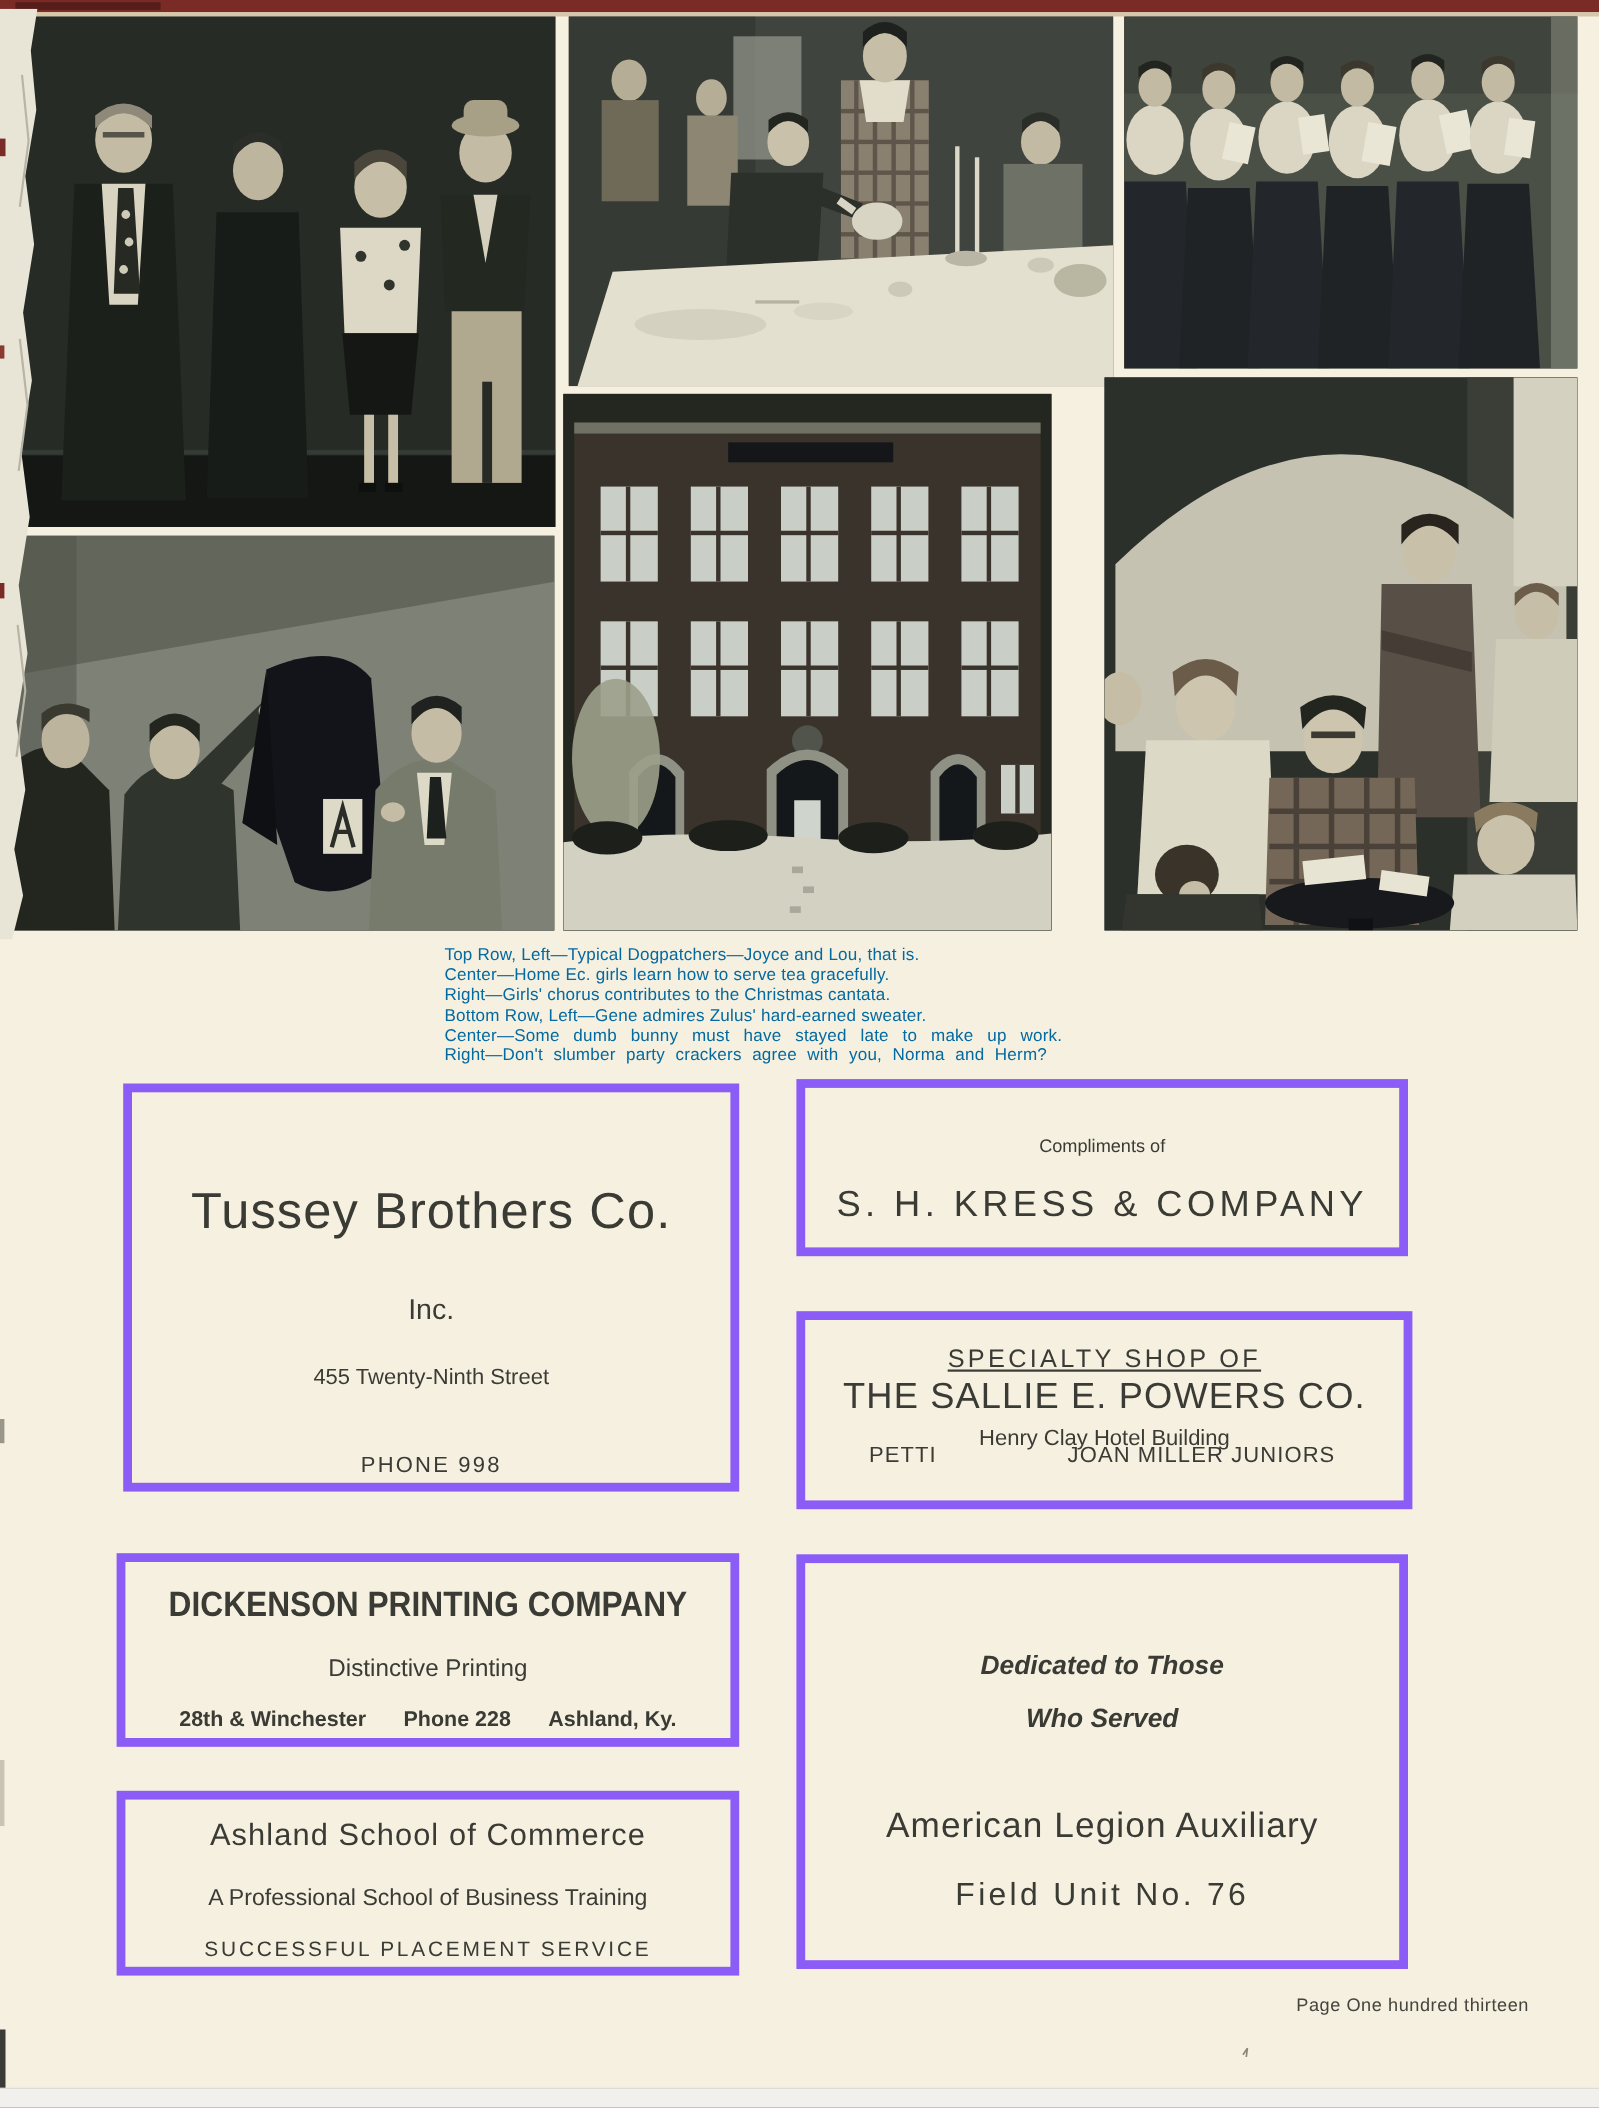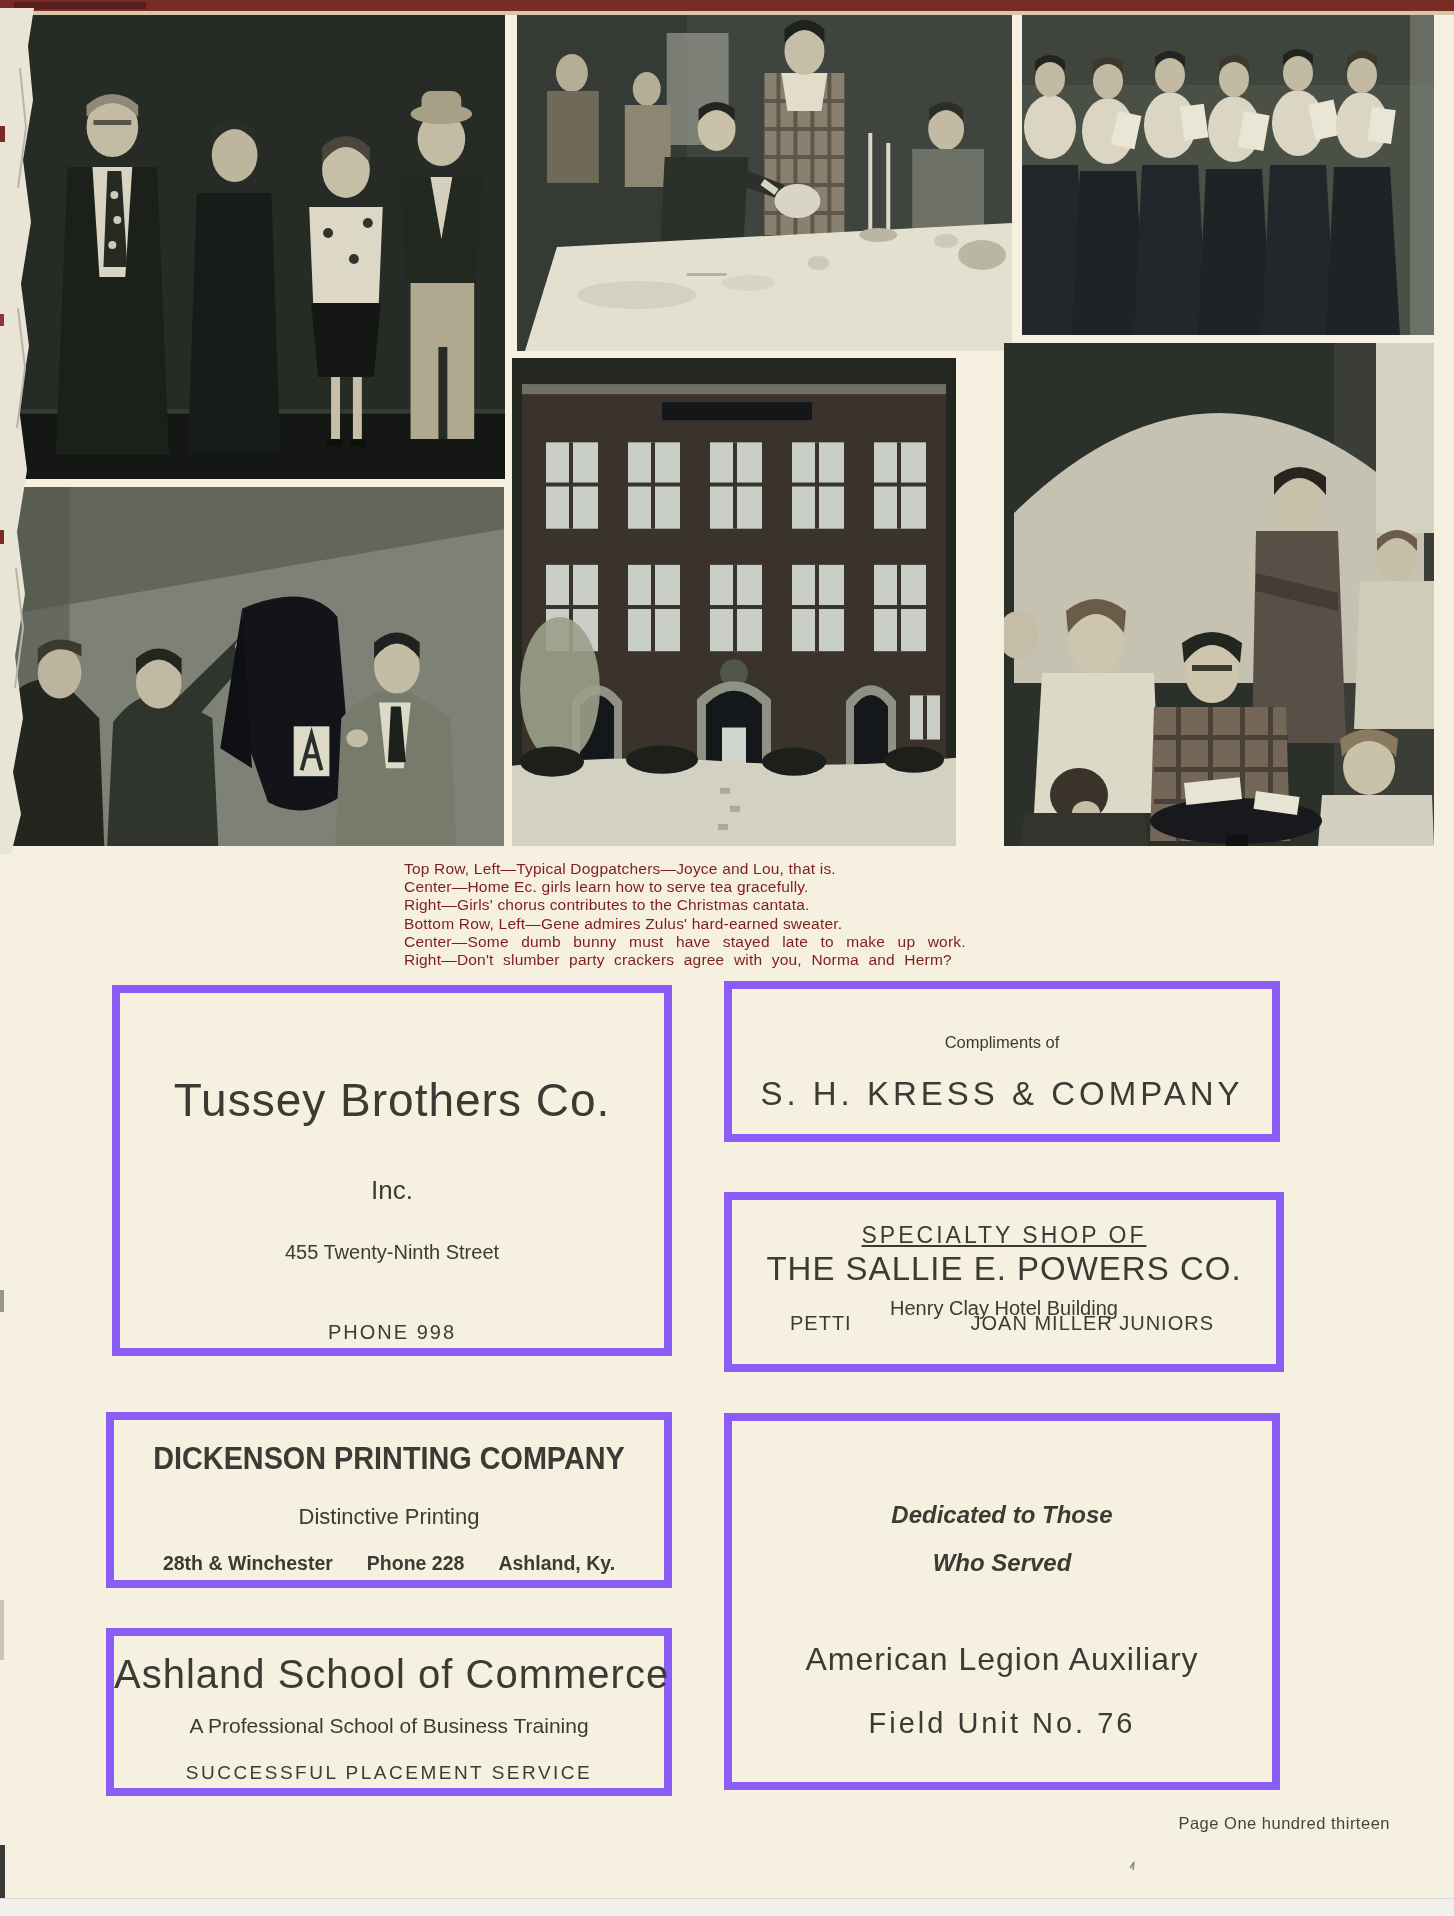--- a/index.html
+++ b/index.html
@@ -2,21 +2,21 @@
 <html><head>
 <meta charset="utf-8">
 <style>
   html,body{margin:0;padding:0;background:#8a8a85;}
   .page{position:relative;width:1454px;height:1916px;margin:0 auto;background:#f5f0df;
         font-family:"Liberation Sans","DejaVu Sans",sans-serif;overflow:hidden;color:#3c3c38;}
   .abs{position:absolute;}
   .photo{position:absolute;margin:0;padding:0;background:#262b26;overflow:hidden;}
   .photo svg{display:block;width:100%;height:100%;}
   .captions{position:absolute;left:404px;top:860px;width:600px;font-size:15.5px;
-            line-height:18.2px;color:#7f1d1d;letter-spacing:.2px;}
+            line-height:18.2px;color:#0369a1;letter-spacing:.2px;}
   .cap-line{white-space:nowrap;}
   .w1{word-spacing:8px;}
   .w2{word-spacing:5px;}
   .ad{position:absolute;border:8px solid #8b5cf6;box-sizing:border-box;text-align:center;color:#3b3b36;}
   .ad .t{position:absolute;left:0;right:0;white-space:nowrap;}
   .serif-it{font-style:italic;}
   .pageno{position:absolute;top:1814px;right:64px;font-size:16.5px;color:#45453f;letter-spacing:.5px;}
   .bottom-strip{position:absolute;left:0;top:1898px;width:1454px;height:18px;
                 background:#f1f0ec;border-top:1px solid #dcd9d0;}
   .powers-row{position:absolute;left:0;right:0;display:flex;justify-content:space-between;
@@ -323,21 +323,21 @@
 
   <div class="ad" style="left:106px;top:1412px;width:566px;height:176px;">
     <div class="t" style="top:20px;font-size:32px;font-weight:700;transform:scaleX(.9);">DICKENSON PRINTING COMPANY</div>
     <div class="t" style="top:84px;font-size:22px;">Distinctive Printing</div>
     <div class="t" style="top:132px;font-size:19.5px;font-weight:600;">
       <span class="seg">28th &amp; Winchester</span><span class="seg">Phone 228</span><span class="seg">Ashland, Ky.</span>
     </div>
   </div>
 
   <div class="ad" style="left:106px;top:1628px;width:566px;height:168px;">
-    <div class="t" style="top:16px;font-size:40px;letter-spacing:1px;">Ashland School of Commerce</div>
+    <div class="t" style="top:16px;font-size:28px;letter-spacing:1px;">Ashland School of Commerce</div>
     <div class="t" style="top:78px;font-size:21px;">A Professional School of Business Training</div>
     <div class="t" style="top:126px;font-size:19px;letter-spacing:2.5px;">SUCCESSFUL PLACEMENT SERVICE</div>
   </div>
 
   <div class="ad" style="left:724px;top:1413px;width:556px;height:377px;">
     <div class="t serif-it" style="top:80px;font-size:24px;font-weight:600;">Dedicated to Those</div>
     <div class="t serif-it" style="top:128px;font-size:24px;font-weight:600;">Who Served</div>
     <div class="t" style="top:220px;font-size:32px;letter-spacing:1px;">American Legion Auxiliary</div>
     <div class="t" style="top:286px;font-size:29px;letter-spacing:3px;">Field Unit No. 76</div>
   </div>

